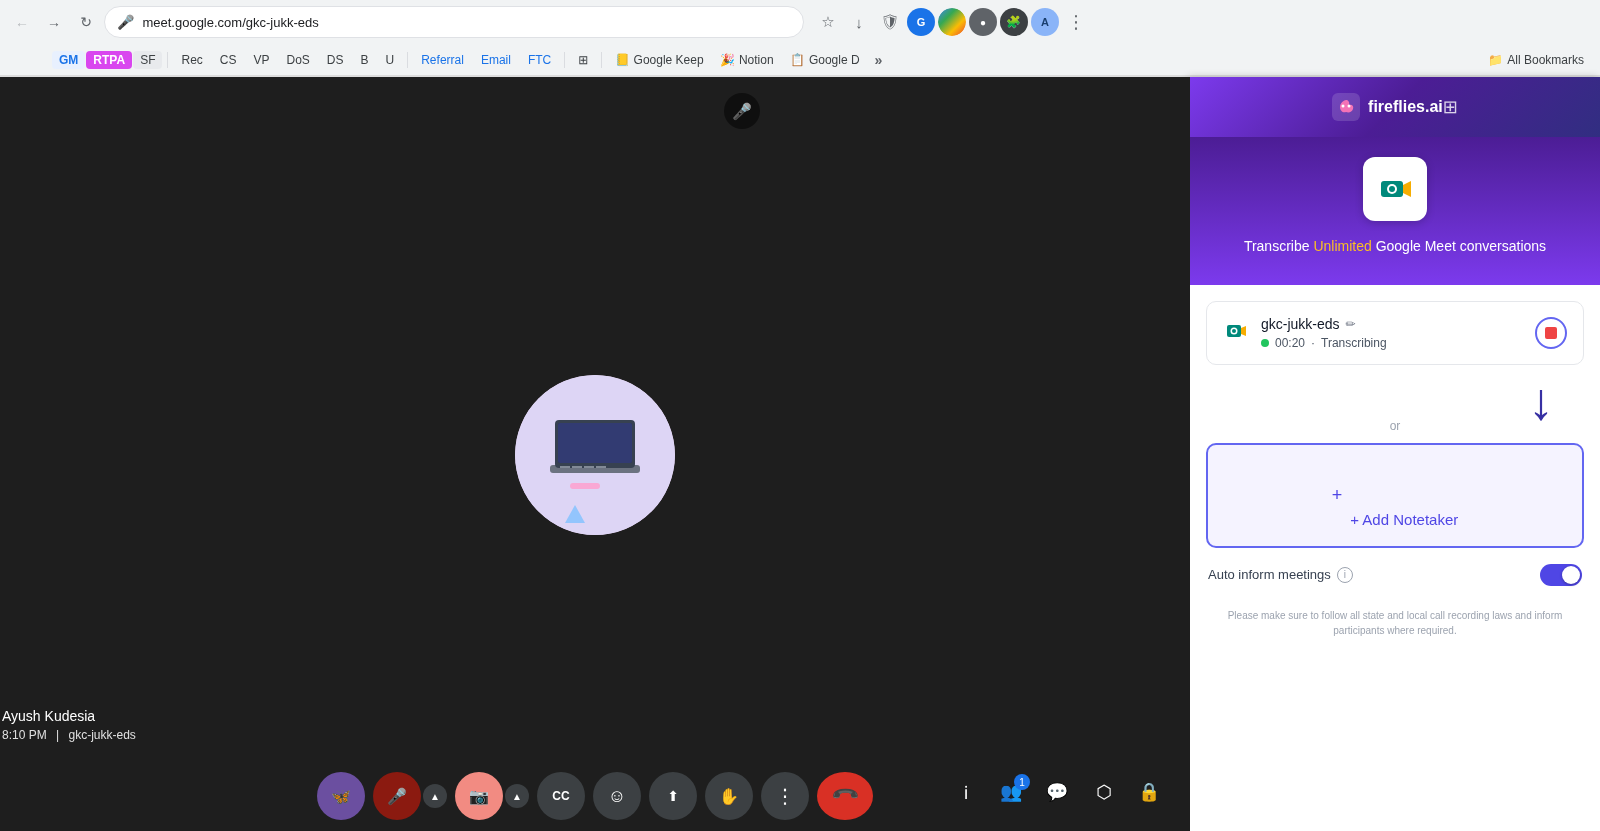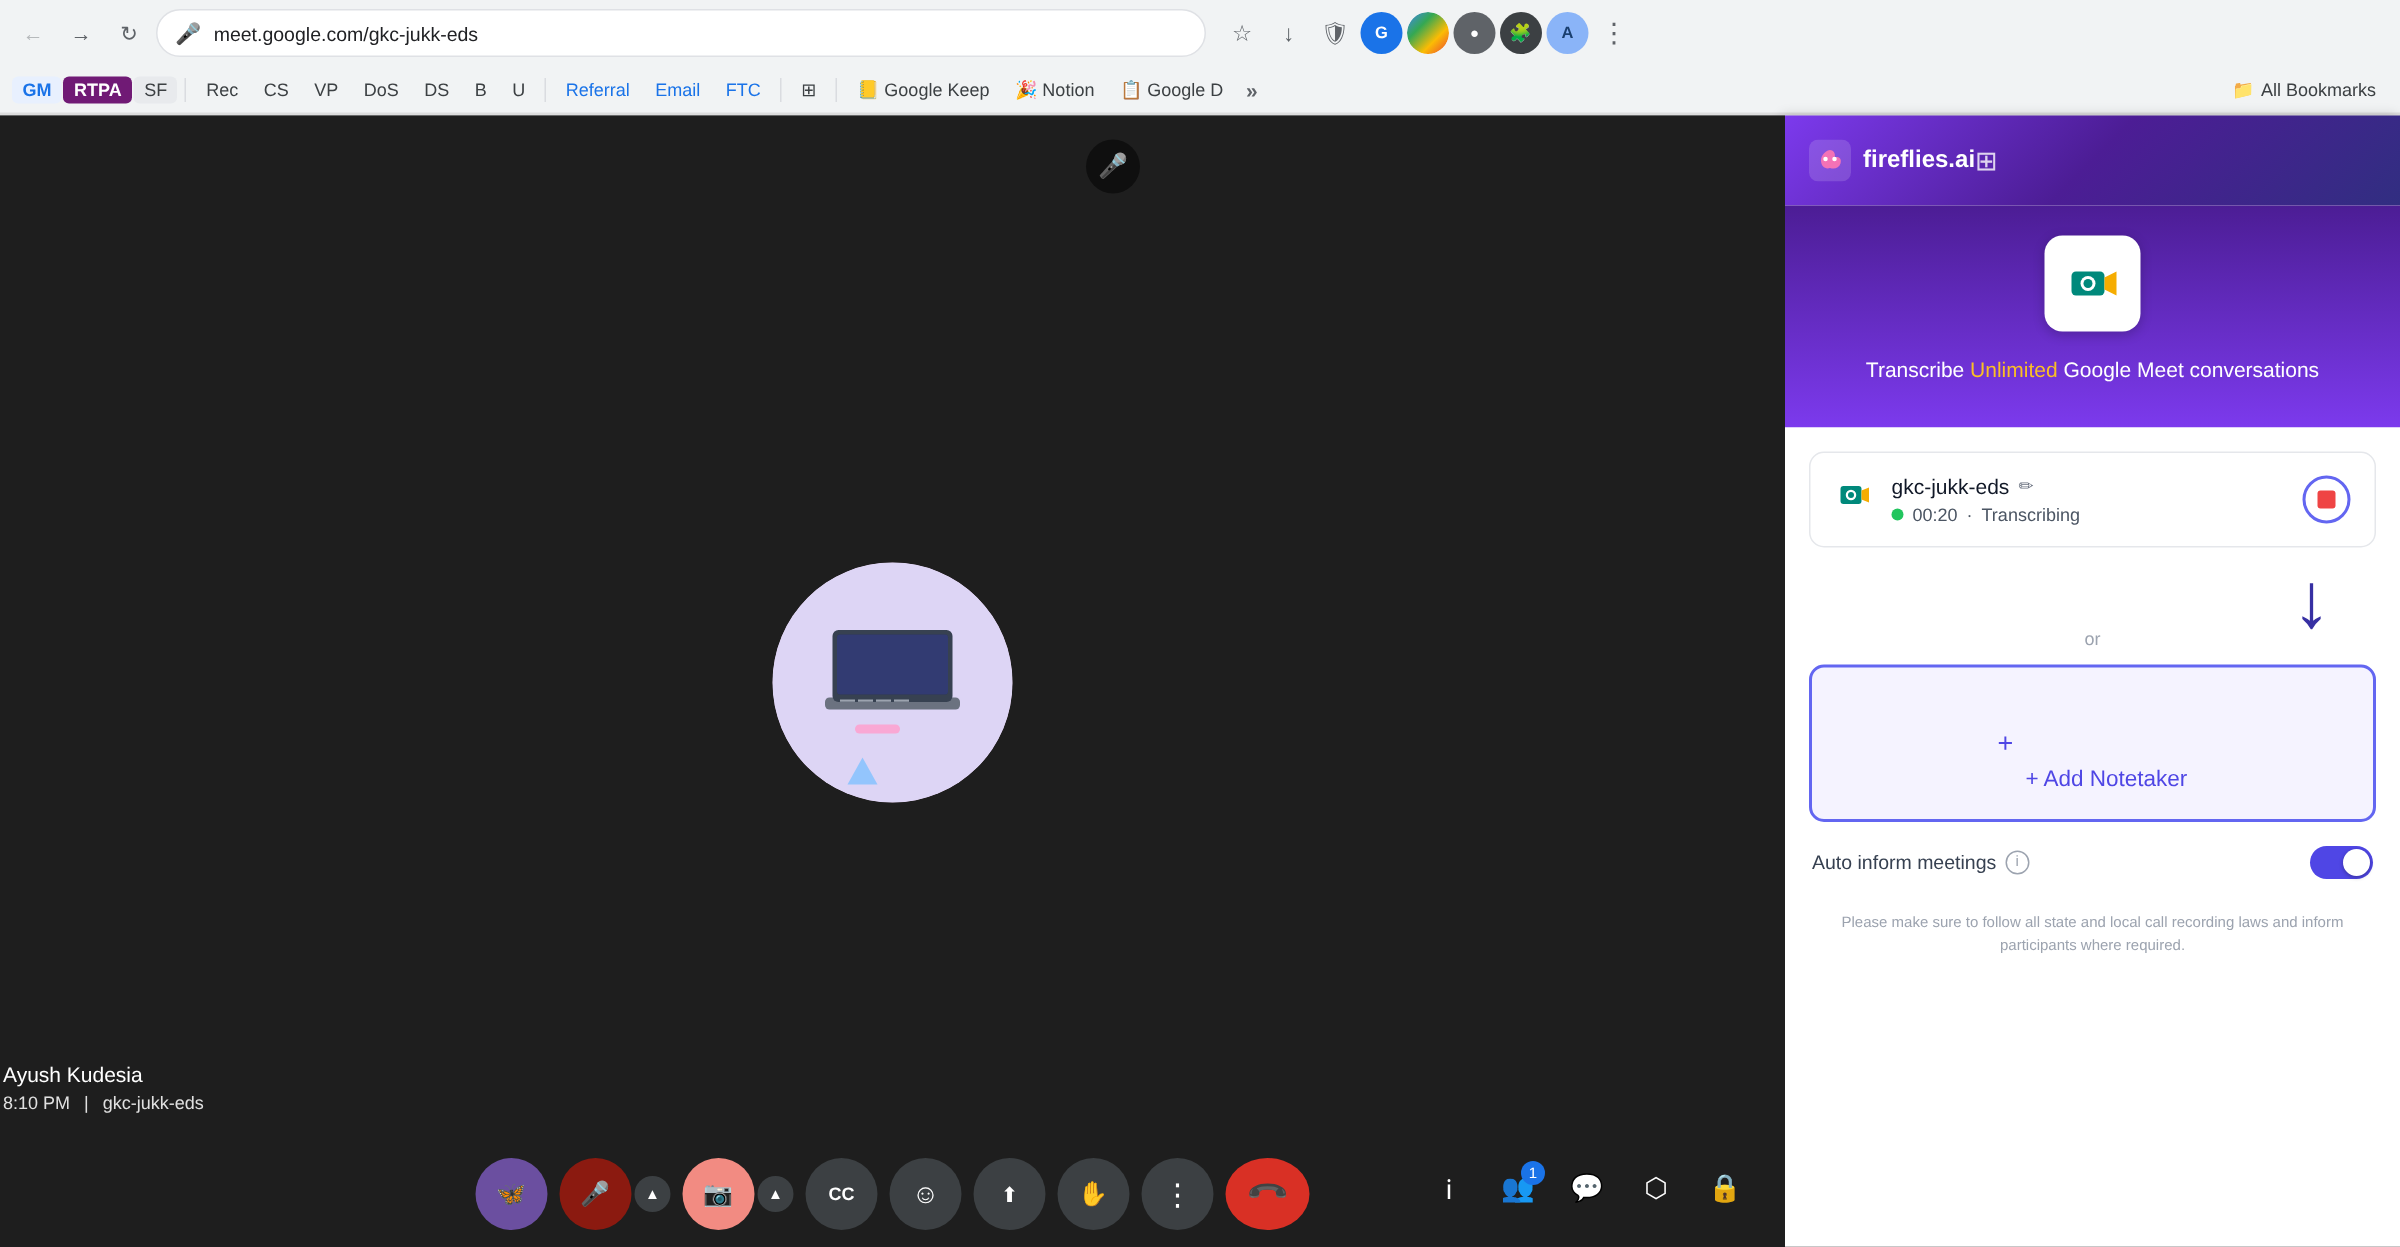--- a/index.html
+++ b/index.html
@@ -119,21 +119,21 @@
       flex-direction: column;
       box-shadow: -2px 0 8px rgba(0,0,0,0.2);
     }
 
     
     .panel-header {
       background: linear-gradient(135deg, #7c3aed 0%, #4c1d95 50%, #312e81 100%);
       padding: 16px;
       display: flex;
       align-items: center;
-      justify-content: flex-start;
+      justify-content: center;
       min-height: 60px;
     }
     .ff-logo {
       display: flex; align-items: center; gap: 8px;
     }
     .ff-logo-text {
       color: #fff;
       font-size: 16px;
       font-weight: 600;
     }
@@ -359,22 +359,22 @@
         <span style="color:#fff;font-size:12px;">🧩</span>
       </div>
       <div style="width:28px;height:28px;border-radius:50%;background:#8ab4f8;display:flex;align-items:center;justify-content:center;cursor:pointer;">
         <span style="color:#1a3f6f;font-size:11px;font-weight:bold;">A</span>
       </div>
       <button class="toolbar-icon-btn" style="font-size:18px;">⋮</button>
     </div>
   </div>
 
   <div style="height:32px;background:#f1f3f4;border-bottom:1px solid #ddd;display:flex;align-items:center;padding:0 8px;gap:1px;font-size:12px;overflow:hidden;">
-    <span class="bm-item" style="background:#e8f0fe;color:#1a73e8;font-weight:600;border-radius:4px;padding:2px 7px;">GM</span>
-    <span class="bm-item" style="background:#701a75;color:#fff;font-weight:600;border-radius:4px;padding:2px 7px;">RTPA</span>
+    <span class="bm-item" style="background:#e8f0fe;color:#1a73e8;font-weight:600;border-radius:4px;padding:2px 7px;margin-left:44px;">GM</span>
+    <span class="bm-item" style="background:#d946ef;color:#fff;font-weight:600;border-radius:4px;padding:2px 7px;">RTPA</span>
     <span class="bm-item" style="background:#e8eaed;color:#3c4043;border-radius:4px;padding:2px 7px;">SF</span>
     <span class="bm-separator"></span>
     <span class="bm-item">Rec</span>
     <span class="bm-item">CS</span>
     <span class="bm-item">VP</span>
     <span class="bm-item">DoS</span>
     <span class="bm-item">DS</span>
     <span class="bm-item">B</span>
     <span class="bm-item">U</span>
     <span class="bm-separator"></span>

